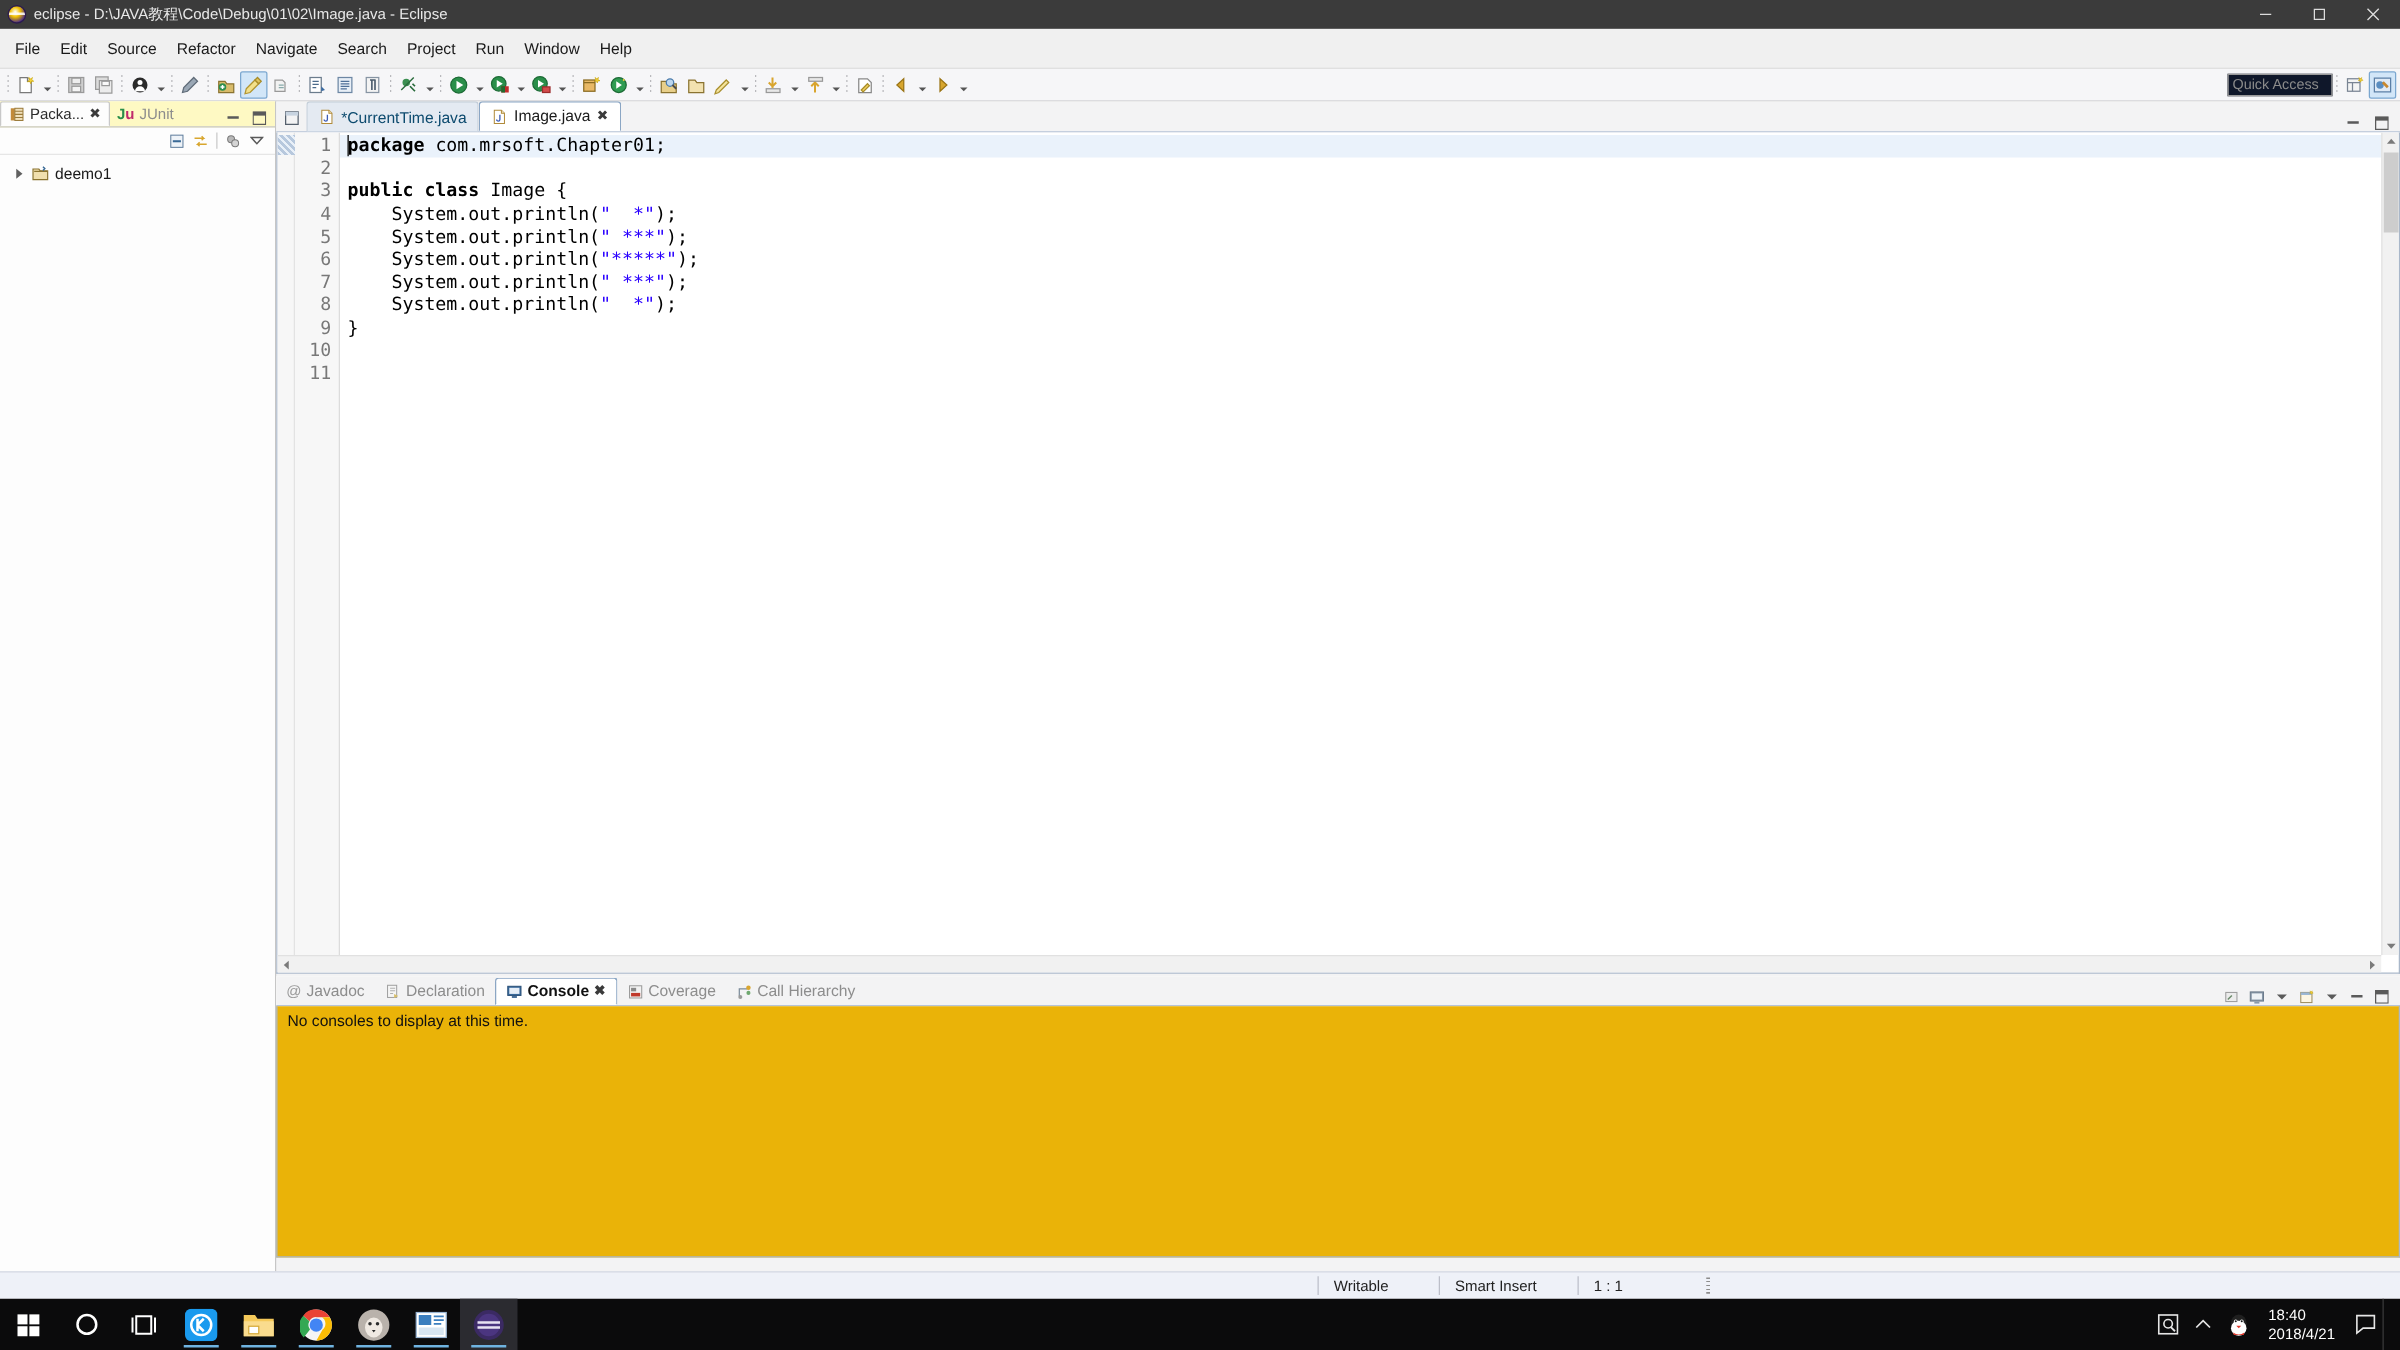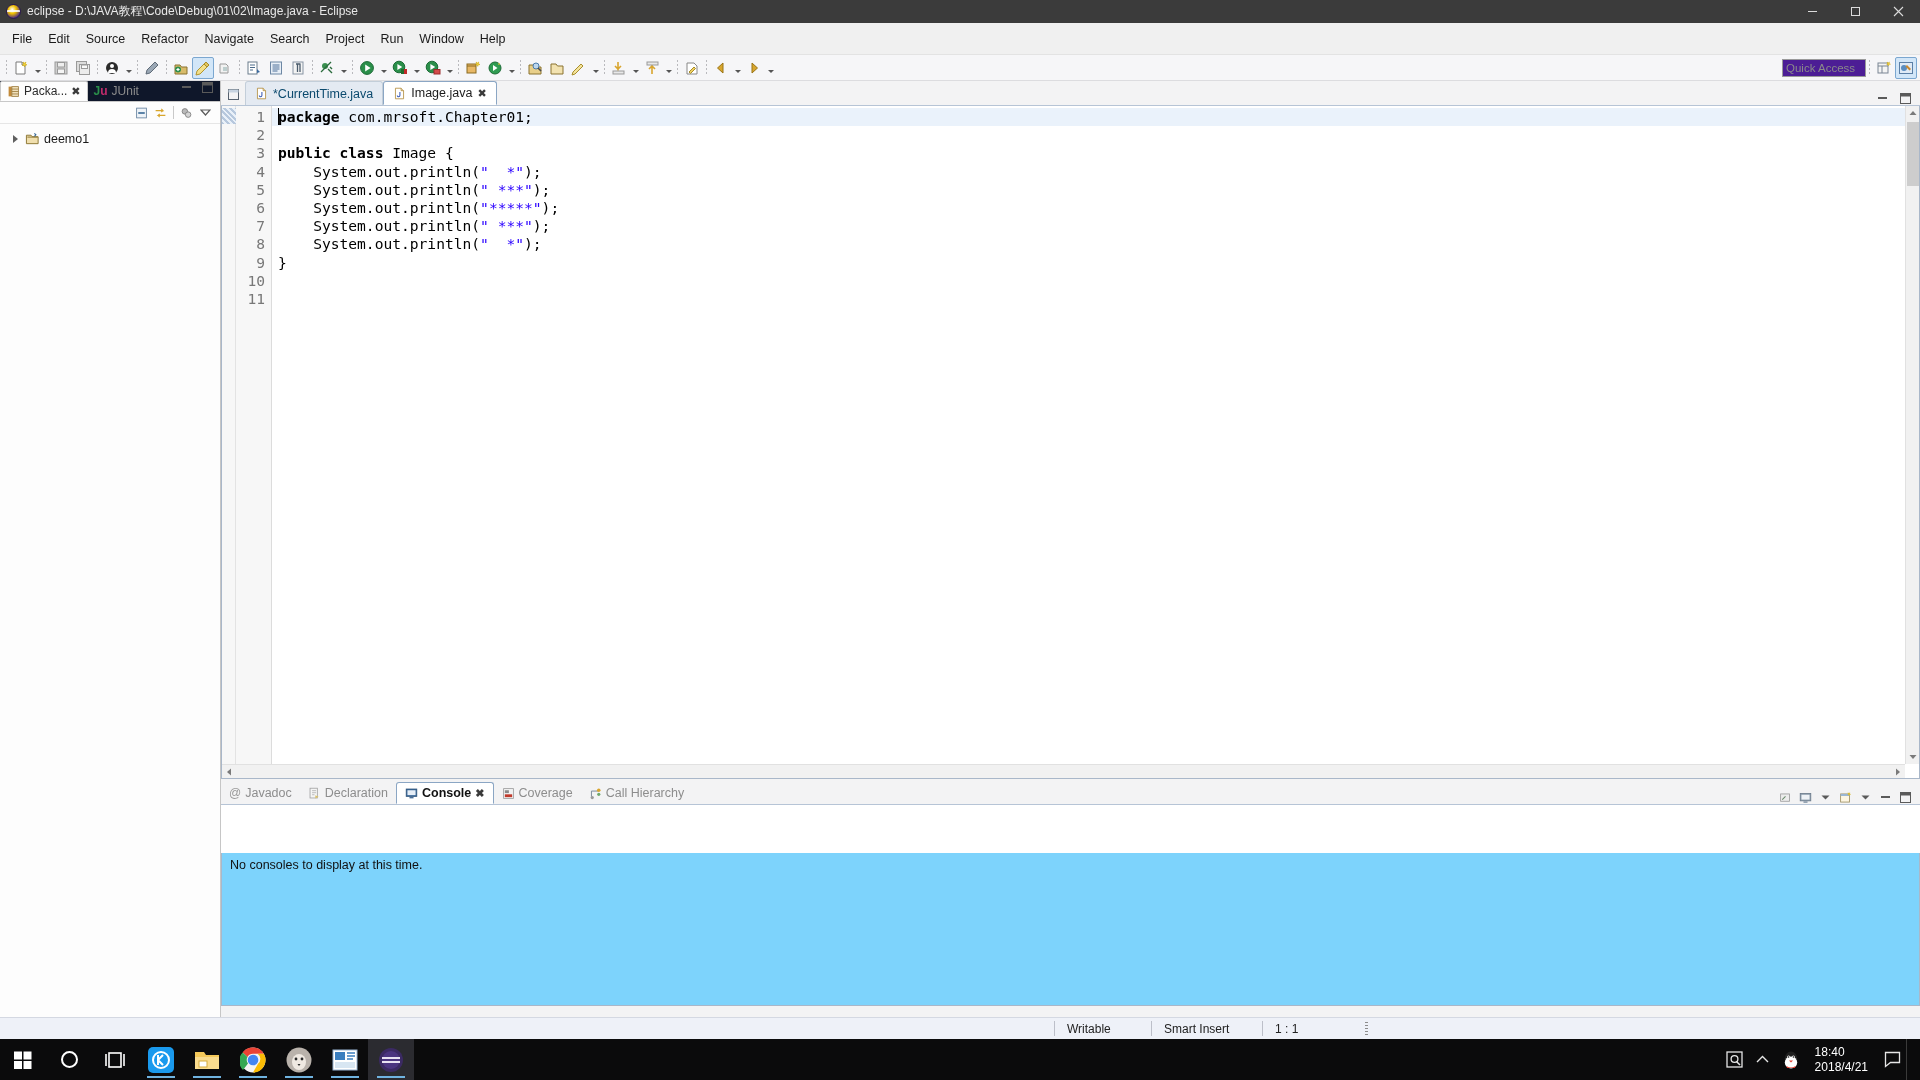--- a/index.html
+++ b/index.html
@@ -64,42 +64,42 @@
     border-top: 3.5px solid #555;
   }
   .tb-sep {
     width: 1px; height: 16px; margin: 0 3px;
     background: repeating-linear-gradient(to bottom, #b9b9bd 0 2px, transparent 2px 4px);
   }
   .ic { width: 16px; height: 16px; display: block; }
 
   .quick-access-wrap { margin-left: auto; display: flex; align-items: center; }
   .quick-access {
-    width: 84px; height: 18px; background: #4c1d95; border: 1px solid #9a9a9a;
+    width: 84px; height: 18px; background: #0f172a; border: 1px solid #9a9a9a;
     font-size: 11.5px; color: #8a8a8a; padding: 0 3px; line-height: 16px; white-space: nowrap;
   }
   .persp-btn {
     width: 22px; height: 22px; display:flex; align-items:center; justify-content:center;
   }
   .persp-btn.on { background: #d2e6f8; border: 1px solid #7ba7d0; border-radius:2px; }
 
   
   .workbench { position: relative; height: 1080px; }
   .wb-body {
     position: absolute; left: 0; right: 0; top: 0; bottom: 0;
     background: #f3f3f4;
   }
 
   
   .left-panel {
     position: absolute; left: 0; top: 0; width: 221px; bottom: 0;
     background: #fdfdfd; border-right: 1px solid #c6c6c6;
   }
   .view-tabrow {
-    height: 21px; display: flex; align-items: flex-start; background: #0f172a;
+    height: 21px; display: flex; align-items: flex-end; background: #fef9c3;
     border-bottom: 1px solid #c8c8c8; position: relative;
   }
   .view-tab {
     display: flex; align-items: center; gap: 4px; height: 20px;
     padding: 0 6px; font-size: 12px; color: #2b2b2b; white-space: nowrap;
   }
   .view-tab.selected {
     background: #fdfdfd; border: 1px solid #c8c8c8; border-bottom: 1px solid #fdfdfd;
     border-radius: 2px 2px 0 0; font-weight: 400;
   }
@@ -201,22 +201,22 @@
     display: flex; align-items: center; gap: 4px; height: 22px; padding: 0 8px;
     font-size: 12.5px; color: #8d8d8d; white-space: nowrap;
   }
   .ctab.selected {
     background: #ffffff; color: #111; font-weight: bold;
     border: 1px solid #8ba6c4; border-bottom: 1px solid #fff; border-radius: 3px 3px 0 0;
   }
   .ctab-ctrls { margin-left:auto; display:flex; align-items:center; gap:7px; padding-right:8px; }
   .console-content {
     position: absolute; left: 0; right: 0; top: 24px; bottom: 0;
-    background: #7dd3fc; border: 1px solid #a9b7c9; border-top: none;
-    font-size: 12.5px; color: #111; padding: 5px 8px; margin-top: 48px;
+    background: #eab308; border: 1px solid #a9b7c9; border-top: none;
+    font-size: 12.5px; color: #111; padding: 5px 8px;
   }
 
   
   .statusbar {
     position: absolute; left: 0; right: 0; bottom: 41px; height: 22px;
     background: #eef1f8; border-top: 1px solid #d4d8e2;
     display: flex; align-items: center; font-size: 12px; color: #222;
   }
   .sb-cell { padding: 0 12px; height: 22px; display: flex; align-items: center; white-space: nowrap; }
   .sb-div { width: 1px; height: 15px; background: #bcbfc9; }

